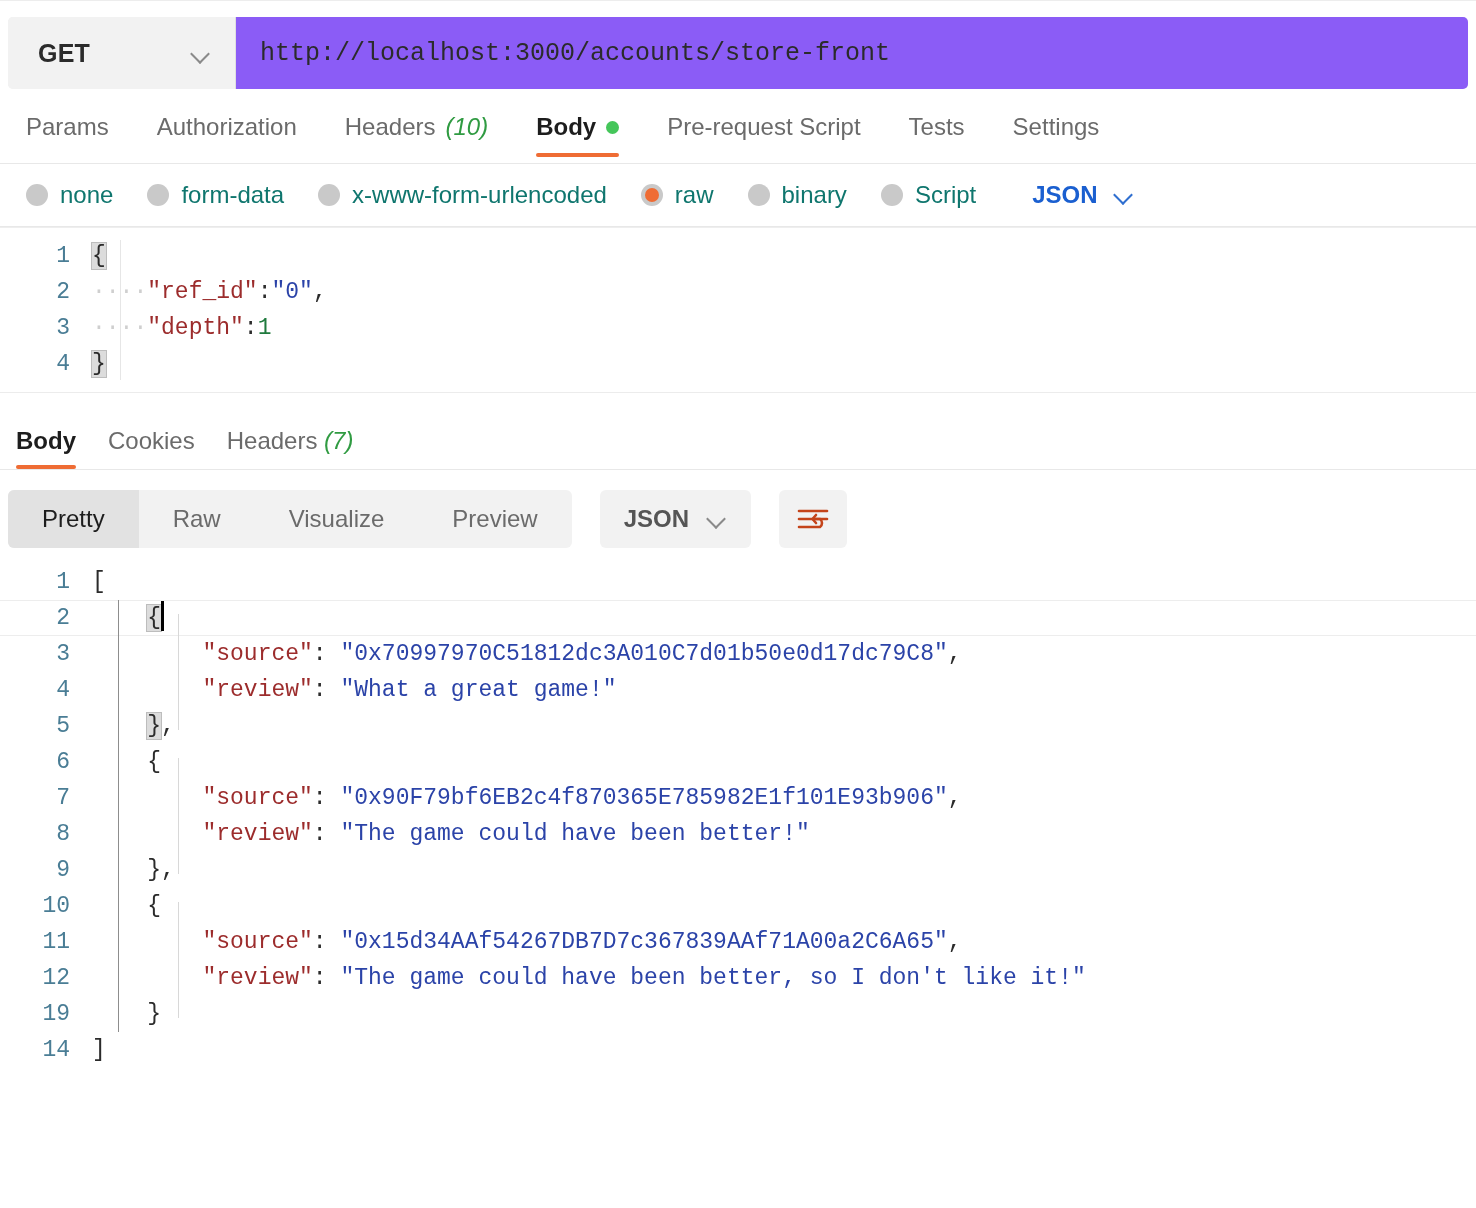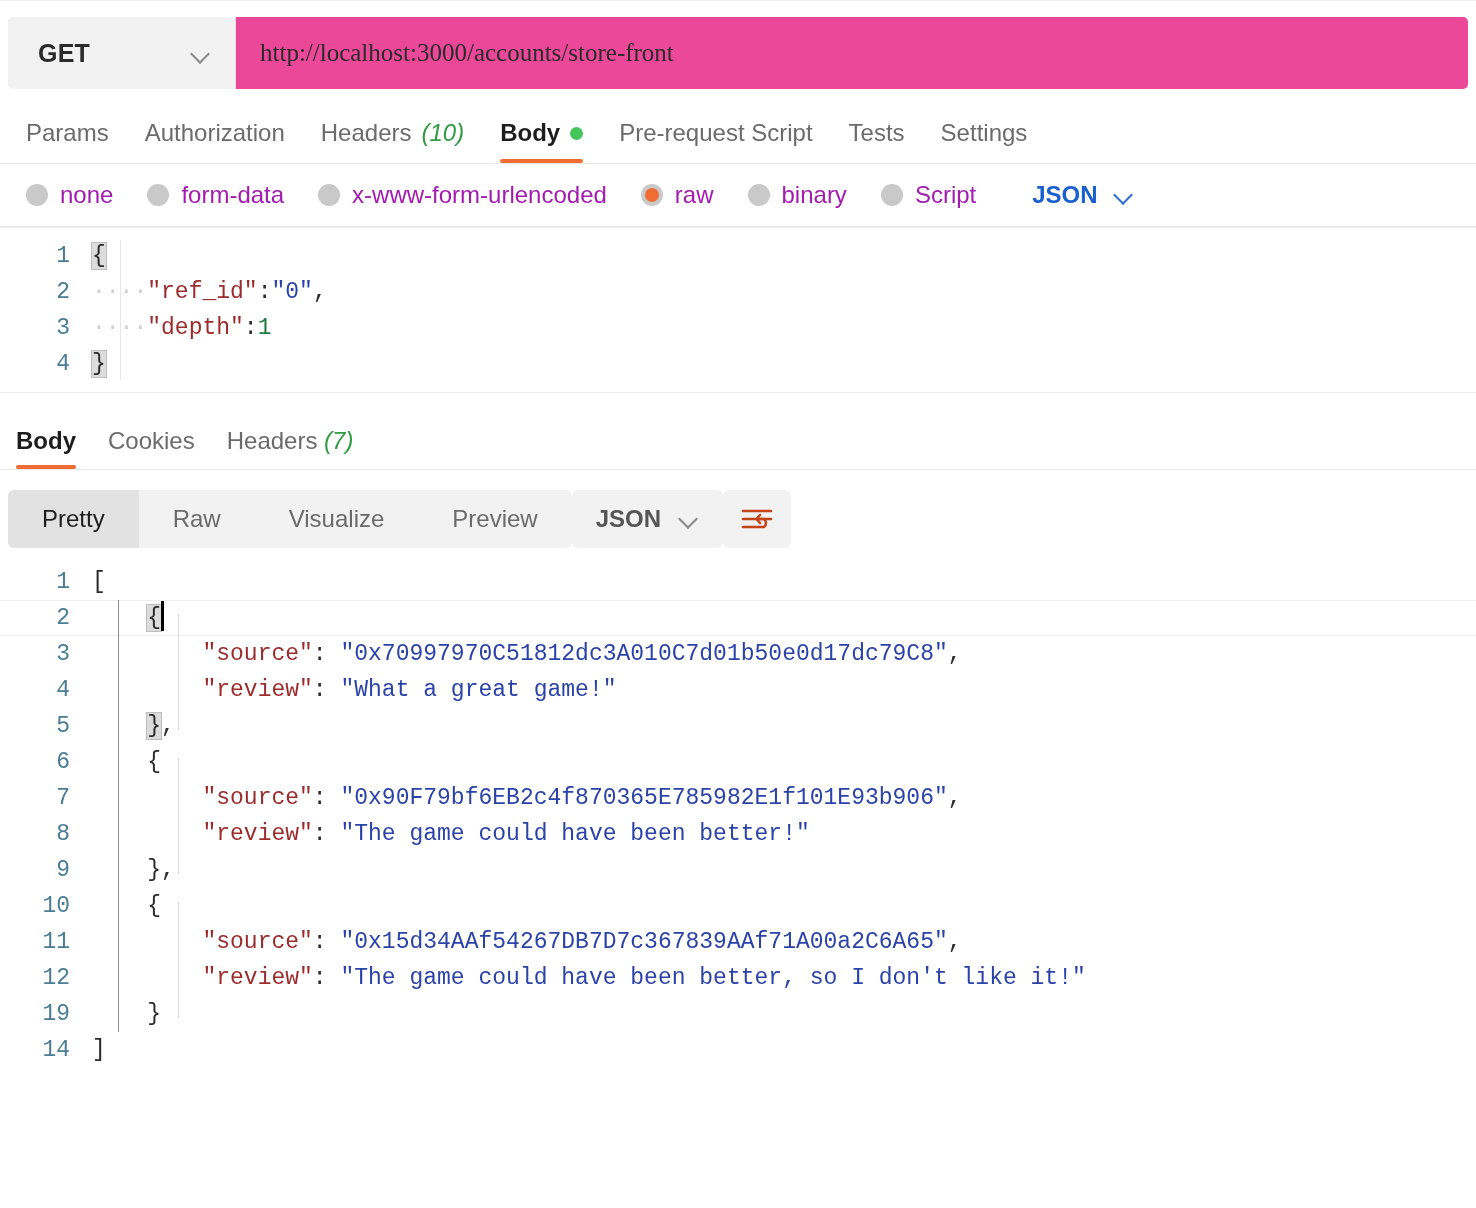--- a/index.html
+++ b/index.html
@@ -40,29 +40,29 @@
     content:""; position:absolute; left:2px; top:4px;
     width: 12px; height: 12px;
     border-right: 2px solid #8a8a8a; border-bottom: 2px solid #8a8a8a;
     transform: rotate(45deg);
   }
   .url-input {
     flex: 1;
     display: flex; align-items: center;
     padding-left: 24px;
     font-size: 25px; color: #2b2b2b;
-    background: #ec4899;
+    background: #8b5cf6;
     border: none; outline: none;
-    font-family: Liberation Serif, serif;
+    font-family: Liberation Mono, monospace;
   }
 
   
   .req-tabs {
-    display: flex; align-items: flex-end;
-    gap: 0px;
+    display: flex; align-items: flex-start;
+    gap: 12px;
     padding: 0 8px;
     margin-top: 18px;
     height: 56px;
   }
   .rtab {
     position: relative;
     font-size: 24px;
     color: #6b6b6b;
     padding: 6px 18px 16px 18px;
     cursor: pointer;
@@ -90,21 +90,21 @@
   }
   .radio-item { display: flex; align-items: center; gap: 12px; cursor: pointer; }
   .radio {
     width: 22px; height: 22px; border-radius: 50%;
     background: #c9c9c9; display:inline-block; flex: none;
   }
   .radio.sel { background: #c9c9c9; display:flex; align-items:center; justify-content:center; }
   .radio.sel::after {
     content:""; width: 14px; height: 14px; border-radius: 50%; background: #ef6c34;
   }
-  .radio-label { font-size: 24px; color: #a21caf; }
+  .radio-label { font-size: 24px; color: #0f766e; }
   .fmt-select { display: flex; align-items: center; gap: 16px; margin-left: 22px; cursor: pointer; }
   .fmt-label { font-size: 24px; color: #1a5fd0; font-weight: 700; }
   .chev-blue { width: 20px; height: 20px; position: relative; display:inline-block;}
   .chev-blue::before {
     content:""; position:absolute; left:2px; top:3px;
     width: 12px; height: 12px;
     border-right: 2px solid #2f6fd0; border-bottom: 2px solid #2f6fd0;
     transform: rotate(45deg);
   }
   .sep { height: 1px; background: #e8e8e8; width: 100%; }
@@ -162,21 +162,21 @@
   .resp-tab.active::after {
     content:""; position:absolute; left: 8px; right: 16px; bottom: 0;
     height: 4px; background: #ef6c34; border-radius: 2px;
   }
 
   
   .view-toolbar {
     display: flex; align-items: center;
     padding: 0 8px;
     margin-top: 20px;
-    gap: 0;
+    gap: 28px;
     height: 58px;
     text-align: right;
   }
   .segmented {
     display: flex; background: #f2f2f2; border-radius: 6px; overflow: hidden;
     height: 58px;
   }
   .seg {
     display: flex; align-items: center; justify-content: center;
     padding: 0 34px; font-size: 24px; color: #6b6b6b; cursor: pointer;

